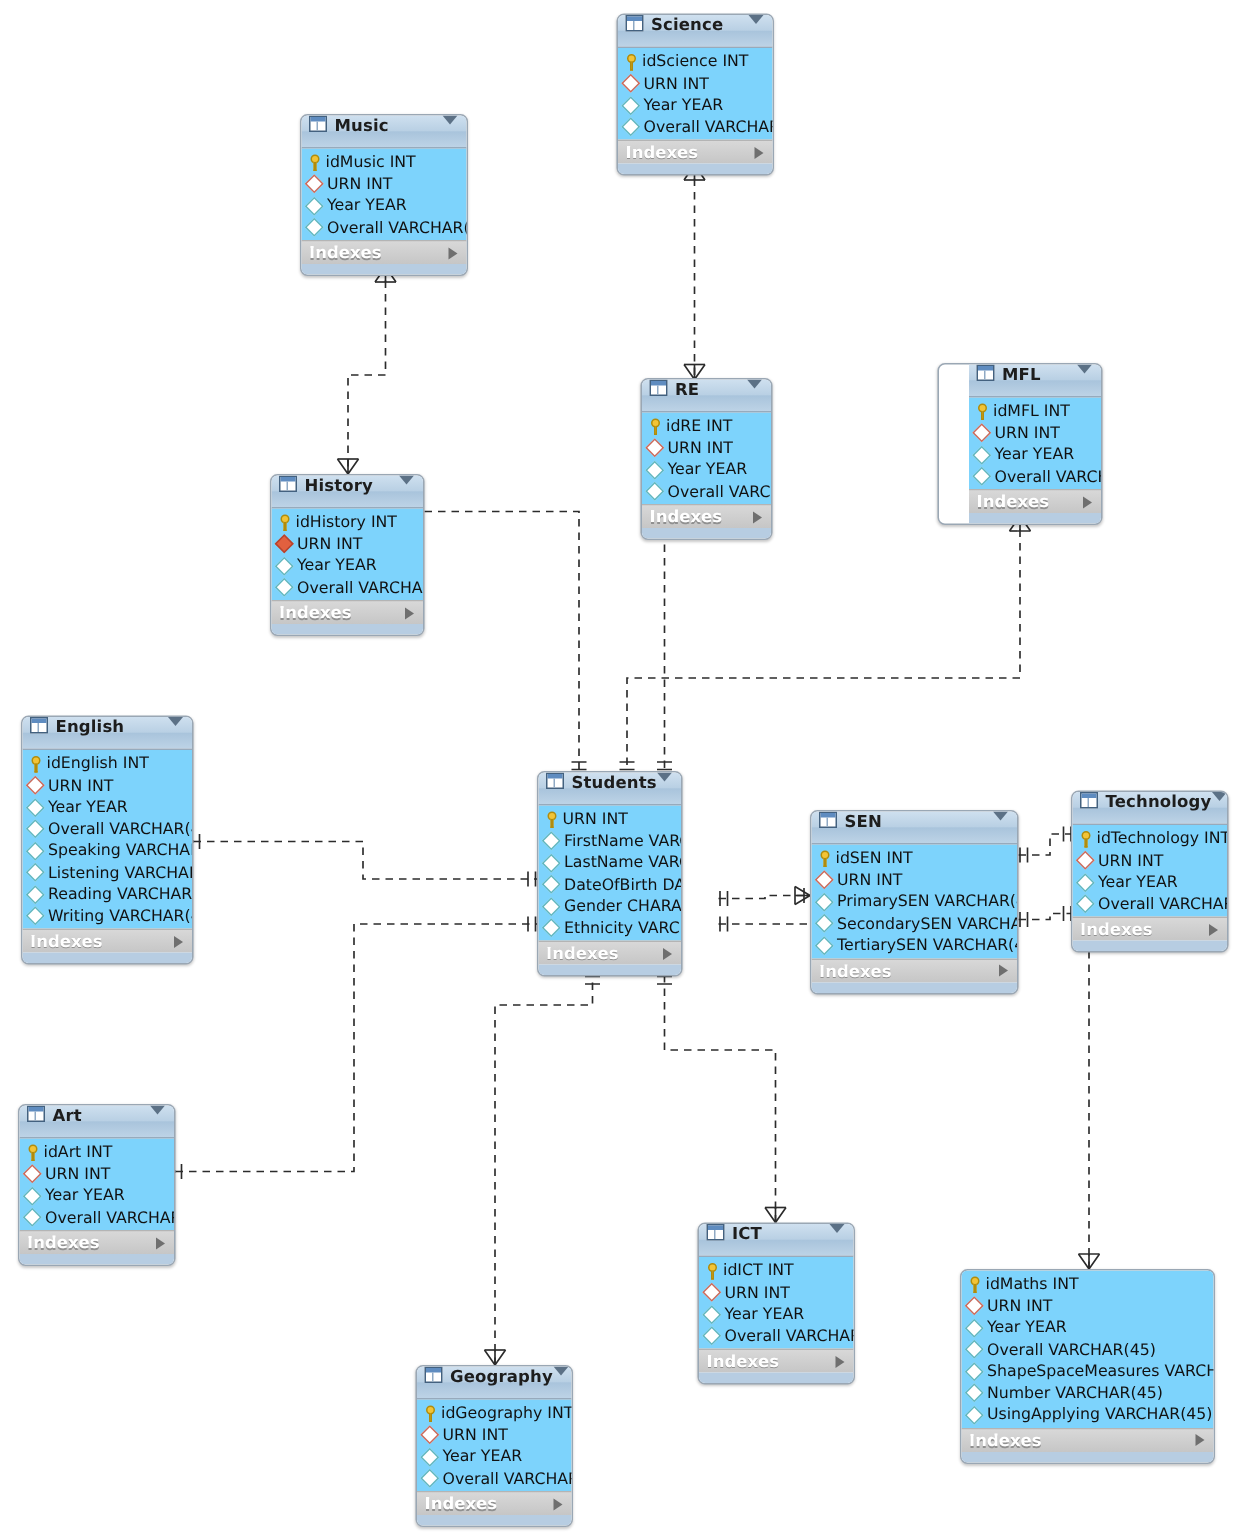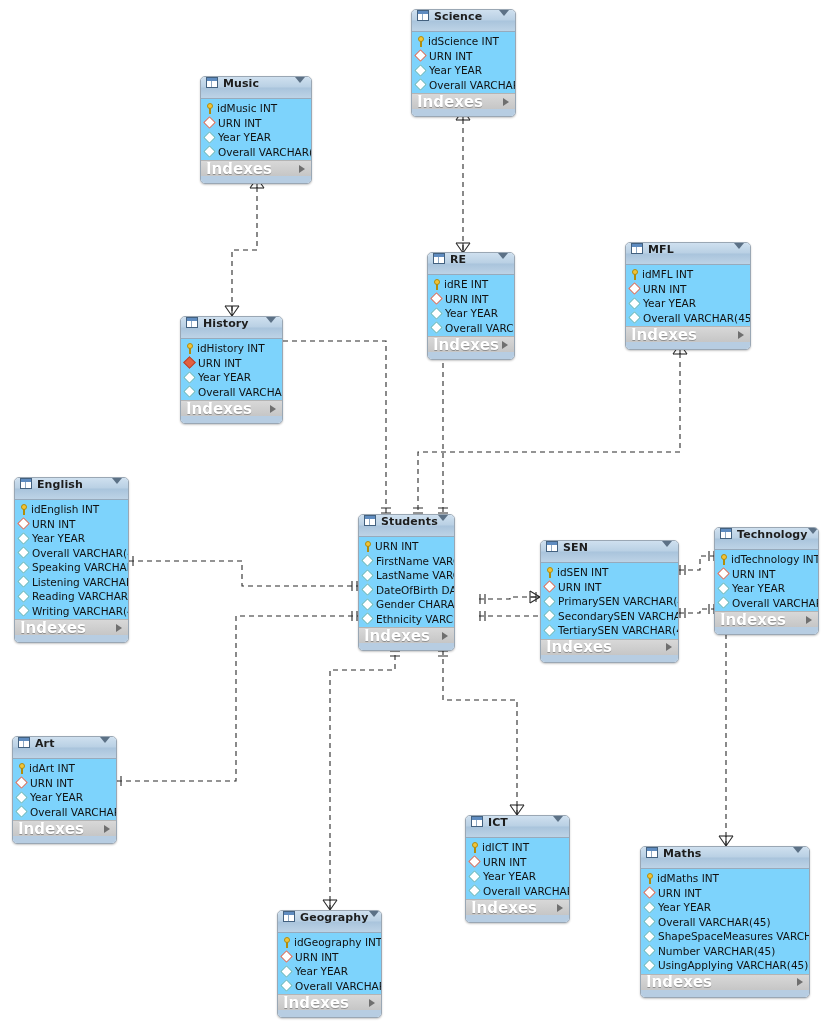--- a/index.html
+++ b/index.html
@@ -91,21 +91,21 @@
   }
   .ico-diamond.fk{border-color:#c96a5c;}
   .ico-diamond.fk-filled{border-color:#b5432f;background:#e2603f;}
 
   .tbl-indexes{
     height:16px;box-sizing:border-box;
     background:linear-gradient(to bottom,#d8d8d8 0%,#cfcfcf 50%,#c6c6c6 100%);
     border-top:1px solid #b4b4b4;
     display:flex;align-items:center;padding:0 6px 0 5px;
   }
-  .idx-label{font-size:15px;font-weight:bold;color:#ffffff;
+  .idx-label{font-size:11px;font-weight:bold;color:#ffffff;
     text-shadow:0 1px 0 rgba(120,120,120,.7);}
   .idx-arrow{
     margin-left:auto;width:0;height:0;
     border-top:4.5px solid transparent;
     border-bottom:4.5px solid transparent;
     border-left:6px solid #6f6f6f;
   }
   .tbl-foot{height:7px;background:#b7cde2;}
 </style>
 </head>
@@ -342,21 +342,21 @@
             <span class="ico-diamond"></span>
             <span class="col-name">Overall VARCHAR(45)</span>
           </div>
         </div>
         <div class="tbl-indexes">
           <span class="idx-label">Indexes</span>
           <span class="idx-arrow"></span>
         </div>
         <div class="tbl-foot"></div>
       </div>
-      <div class="table-box" style="left: 625px; top: 242px; width: 126px;">
+      <div class="table-box" style="left: 625px; top: 242px; width: 110px; padding-left: 20px;">
         <div class="tbl-header">
           <span class="tbl-icon"></span>
           <span class="tbl-title">MFL</span>
           <span class="tbl-caret"></span>
         </div>
         <div class="tbl-cols">
           <div class="col-row">
             <span class="ico-key"></span>
             <span class="col-name">idMFL INT</span>
           </div>
@@ -611,25 +611,20 @@
             <span class="col-name">Overall VARCHAR(45)</span>
           </div>
         </div>
         <div class="tbl-indexes">
           <span class="idx-label">Indexes</span>
           <span class="idx-arrow"></span>
         </div>
         <div class="tbl-foot"></div>
       </div>
       <div class="table-box" style="left: 640px; top: 846px; width: 170px;">
-        <div class="tbl-header">
-          <span class="tbl-icon"></span>
-          <span class="tbl-title">Maths</span>
-          <span class="tbl-caret"></span>
-        </div>
         <div class="tbl-cols">
           <div class="col-row">
             <span class="ico-key"></span>
             <span class="col-name">idMaths INT</span>
           </div>
           <div class="col-row">
             <span class="ico-diamond fk"></span>
             <span class="col-name">URN INT</span>
           </div>
           <div class="col-row">

